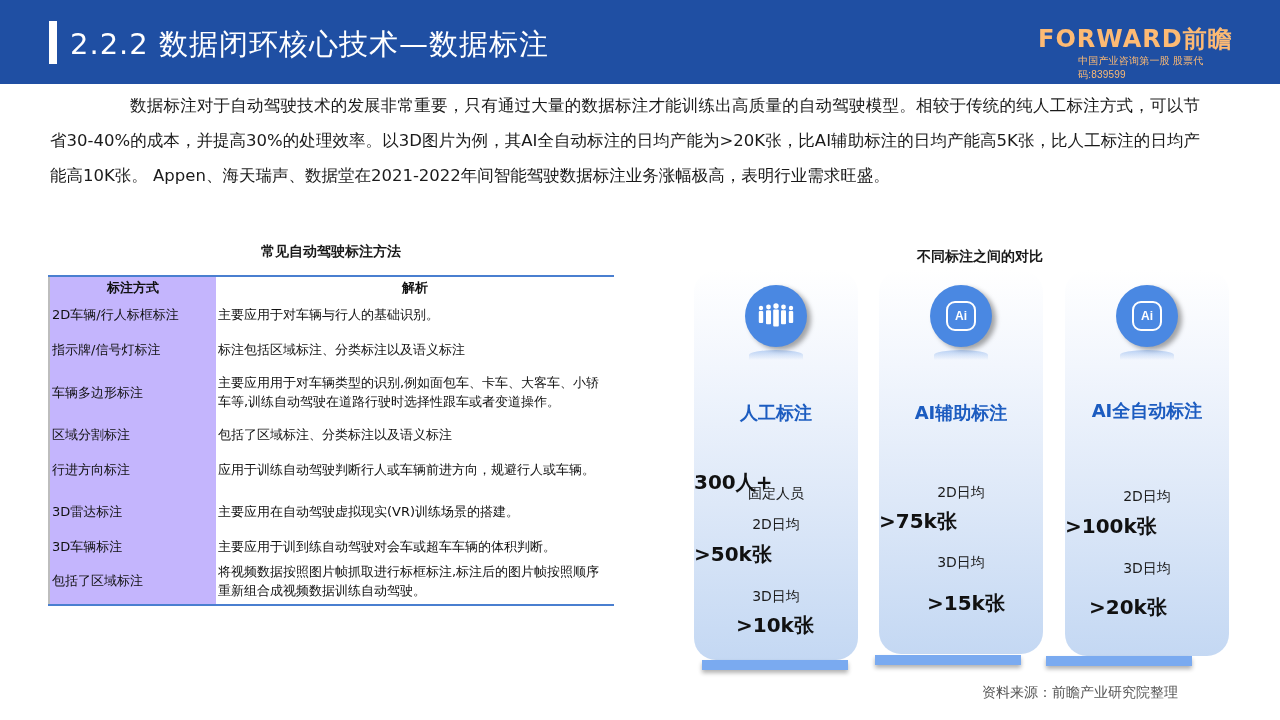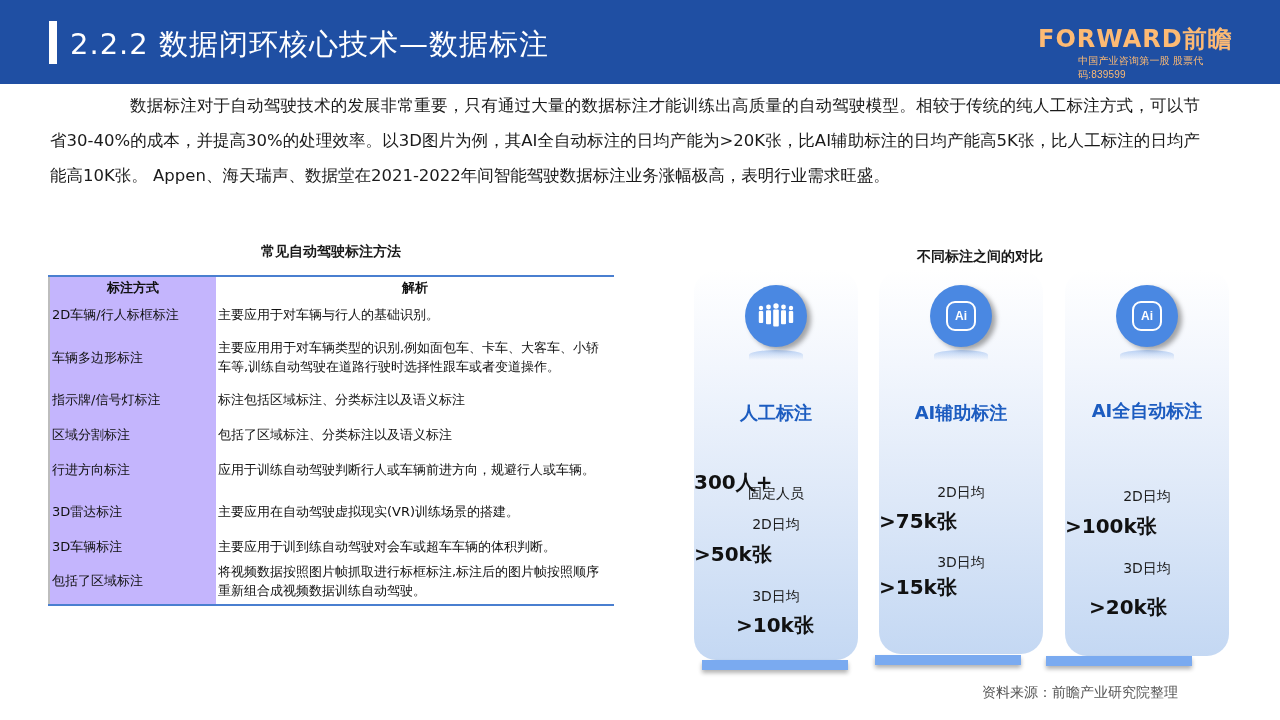--- a/index.html
+++ b/index.html
@@ -118,27 +118,27 @@
     <tr>
       <th class="col1">标注方式</th>
       <th class="col2">解析</th>
     </tr>
   </thead>
   <tbody>
     <tr style="height:35px">
       <td class="col1">2D车辆/行人标框标注</td>
       <td class="col2">主要应用于对车辆与行人的基础识别。</td>
     </tr>
+    <tr style="height:35px">
+      <td class="col1">指示牌/信号灯标注</td>
+      <td class="col2">标注包括区域标注、分类标注以及语义标注</td>
+    </tr>
     <tr style="height:50px">
       <td class="col1">车辆多边形标注</td>
       <td class="col2">主要应用用于对车辆类型的识别,例如面包车、卡车、大客车、小轿车等,训练自动驾驶在道路行驶时选择性跟车或者变道操作。</td>
-    </tr>
-    <tr style="height:35px">
-      <td class="col1">指示牌/信号灯标注</td>
-      <td class="col2">标注包括区域标注、分类标注以及语义标注</td>
     </tr>
     <tr style="height:35px">
       <td class="col1">区域分割标注</td>
       <td class="col2">包括了区域标注、分类标注以及语义标注</td>
     </tr>
     <tr style="height:35px">
       <td class="col1">行进方向标注</td>
       <td class="col2">应用于训练自动驾驶判断行人或车辆前进方向，规避行人或车辆。</td>
     </tr>
     <tr style="height:48px">
@@ -188,21 +188,21 @@
 
 <div class="card" style="left:879px; height:384px;">
   <div class="icon-circle">
     <div class="ai-box">Ai</div>
   </div>
   <div class="reflection"></div>
   <div class="card-name" style="top:131px;">AI辅助标注</div>
   <div class="stat-label" style="top:214px;">2D日均</div>
   <div class="stat-value" style="top:238px;">&gt;75k张</div>
   <div class="stat-label" style="top:284px;">3D日均</div>
-  <div class="stat-value" style="top:304px;">&gt;15k张</div>
+  <div class="stat-value" style="top:320px;padding-left:48px;">&gt;15k张</div>
 </div>
 <div class="card-base" style="left:875px; top:655px; width:146px;"></div>
 
 <div class="card" style="left:1065px; height:386px;">
   <div class="icon-circle">
     <div class="ai-box">Ai</div>
   </div>
   <div class="reflection"></div>
   <div class="card-name" style="top:129px;">AI全自动标注</div>
   <div class="stat-label" style="top:218px;">2D日均</div>

